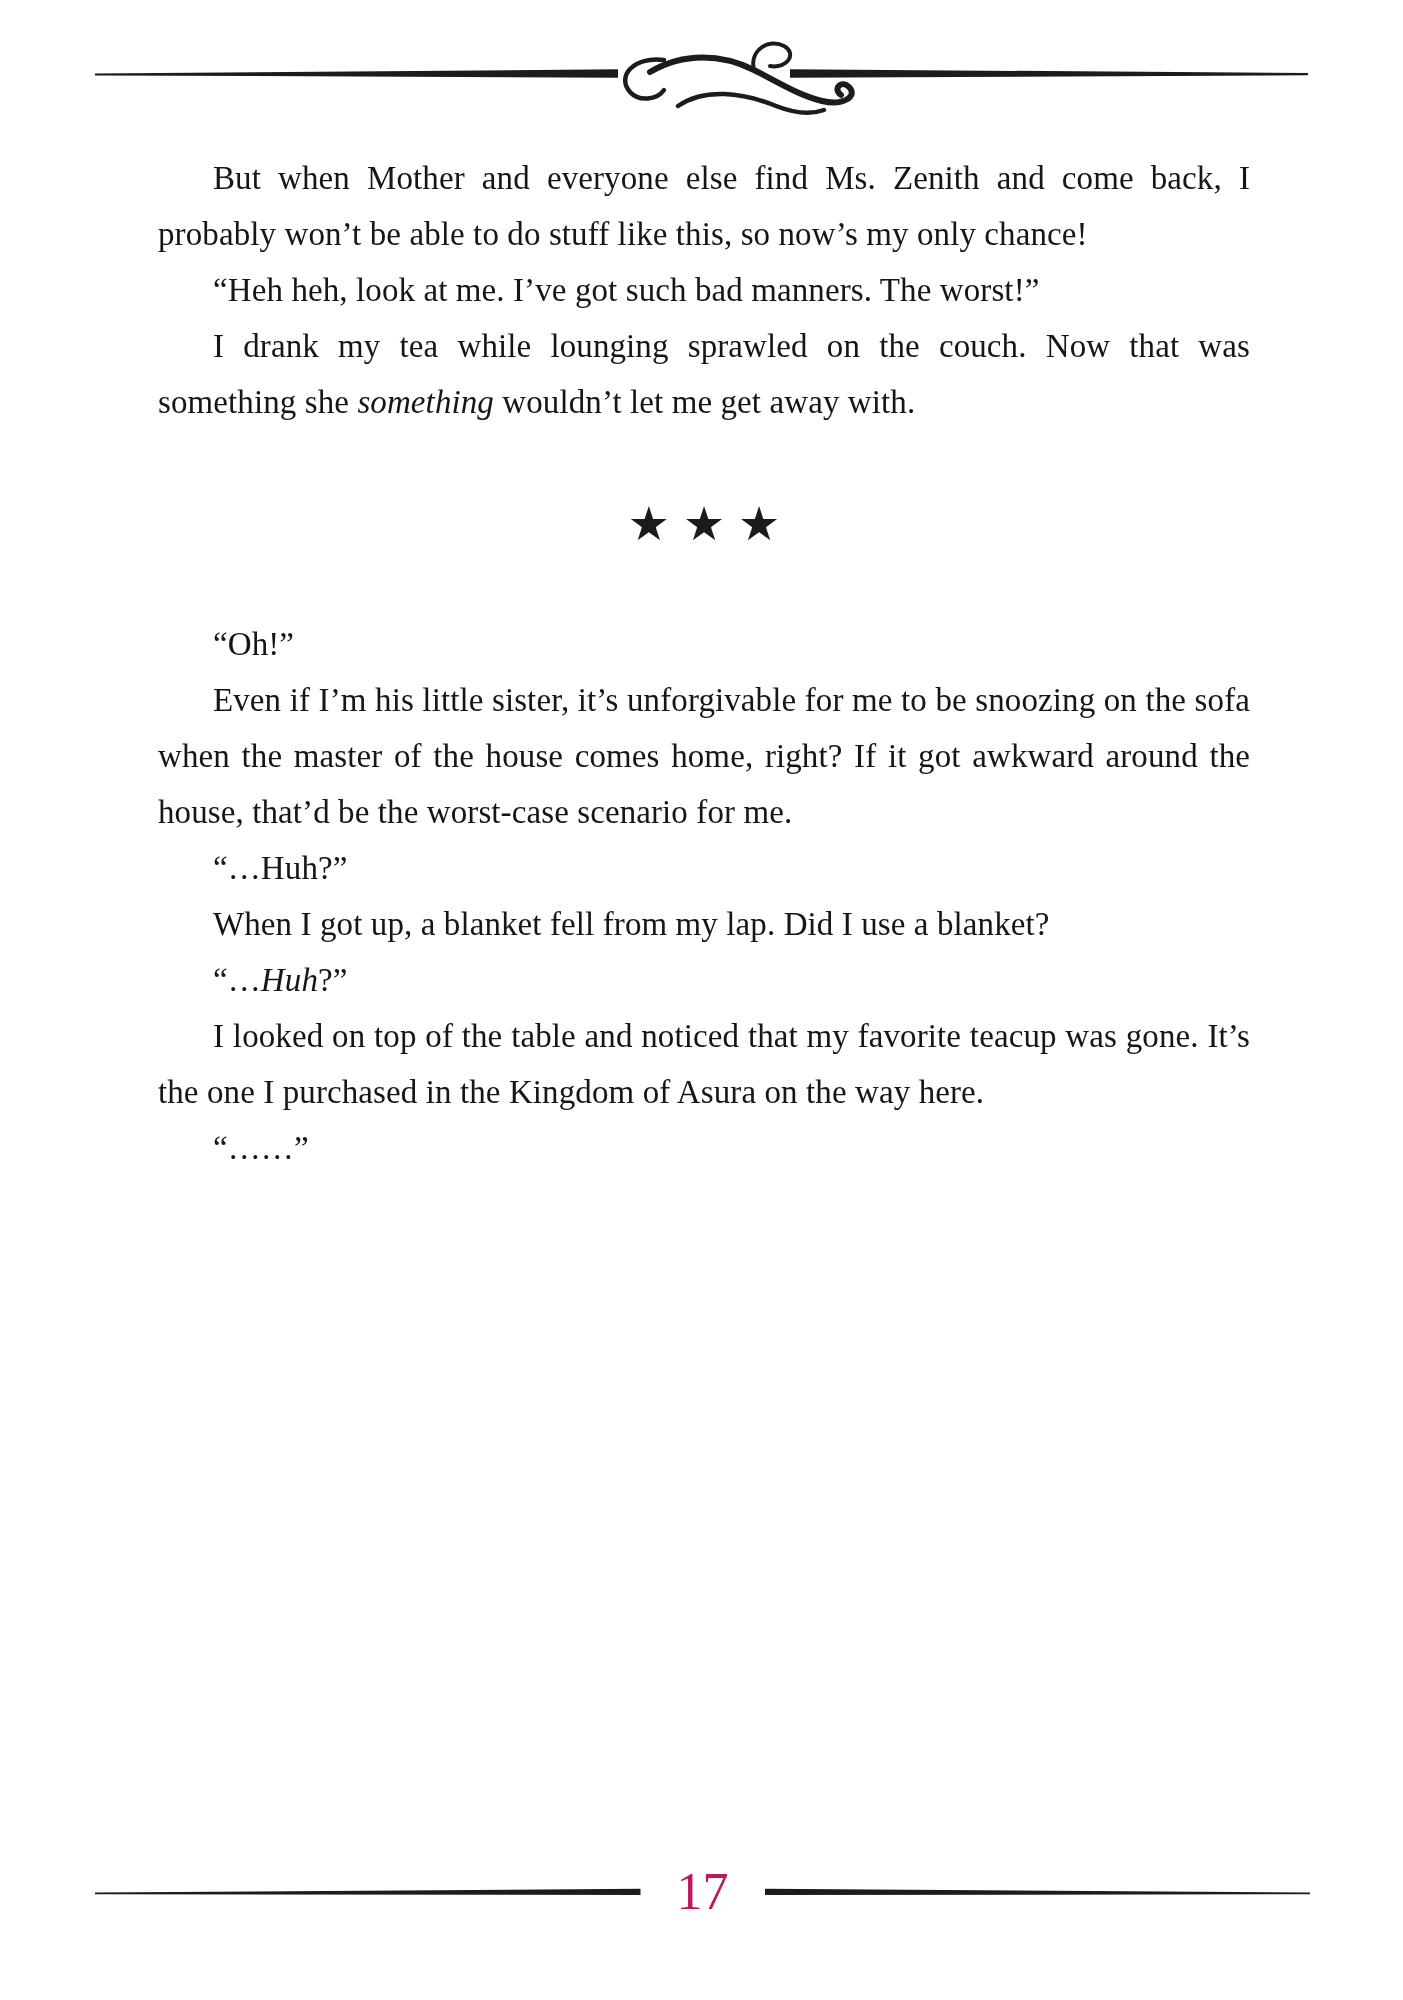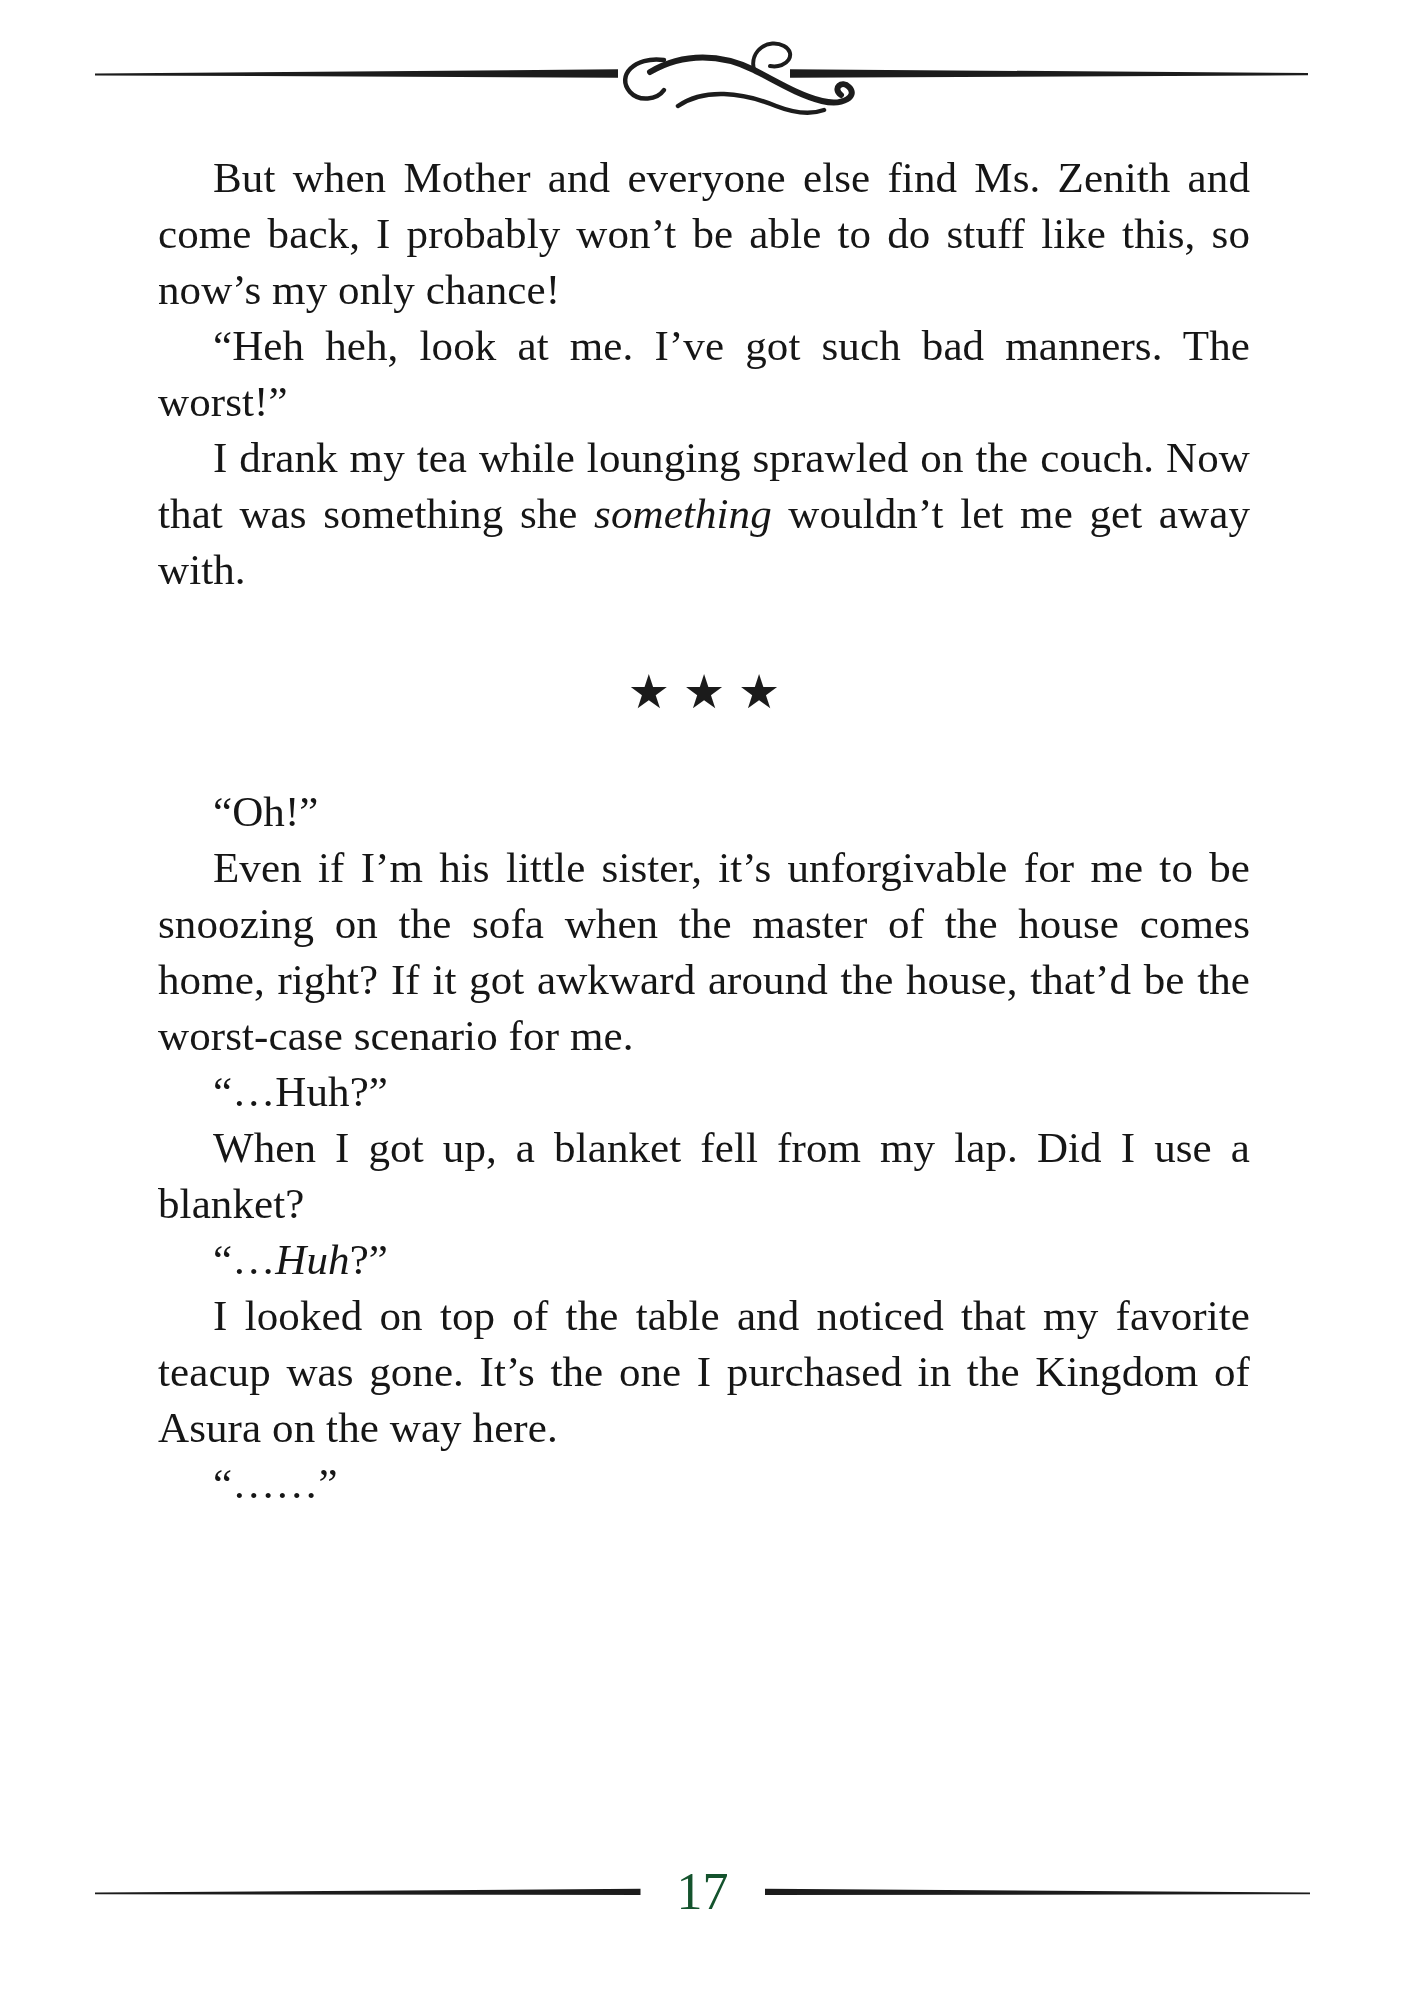--- a/index.html
+++ b/index.html
@@ -9,21 +9,21 @@
     width:1403px; height:2000px;
     margin:0 auto;
     background:#ffffff;
     color:#161616;
     font-family:"Liberation Serif","DejaVu Serif",serif;
     overflow:hidden;
   }
   .header-art { position:absolute; top:0; left:0; width:1403px; height:150px; }
   .body-text { position:absolute; top:150px; left:158px; width:1092px; }
   .para {
-    font-size:43px;
+    font-size:33px;
     line-height:56px;
     text-align:justify;
     text-indent:55px;
     letter-spacing:0.1px;
   }
   .para em { font-style:italic; }
   .stars {
     text-align:center;
     font-size:47px;
     line-height:60px;
@@ -36,21 +36,21 @@
     top:1852px; left:95px;
     width:1215px; height:80px;
     display:flex;
     align-items:center;
   }
   .rule { flex:1 1 auto; height:10px; display:block; }
   .page-num {
     font-size:52px;
     line-height:80px;
     padding:0 36px;
-    color:#14532d;
+    color:#be185d;
     white-space:nowrap;
   }
 </style>
 </head>
 <body>
 
 <div class="page">
 
   <svg class="header-art" viewBox="0 0 1403 150" xmlns="http://www.w3.org/2000/svg" aria-hidden="true">
     <g>

